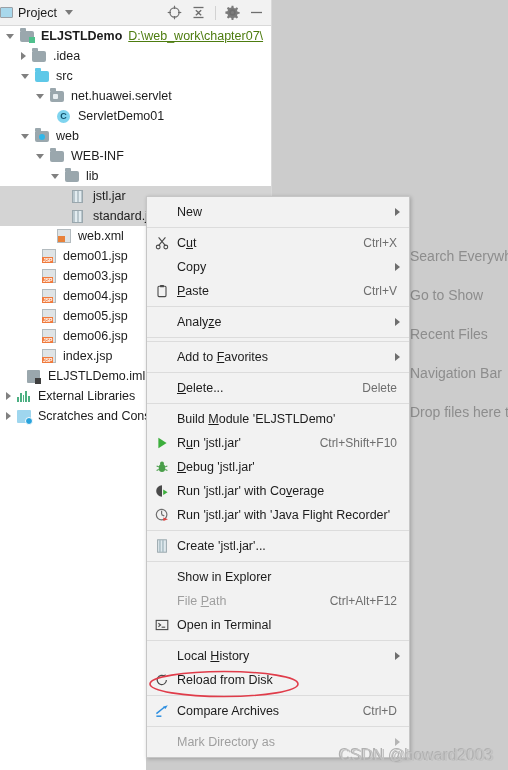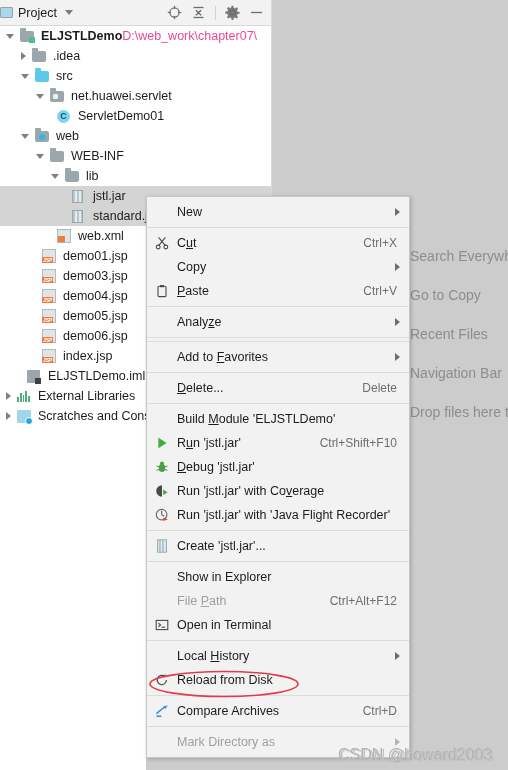--- a/index.html
+++ b/index.html
@@ -45,21 +45,21 @@
     border-left:5.5px solid #808080;
   }
   .arrow.open{
     border-left:4.5px solid transparent;border-right:4.5px solid transparent;
     border-top:5.5px solid #808080;border-bottom:0;
   }
   .arrow.none{border:0;width:0;}
   .ico{flex:0 0 auto;width:16px;height:15px;margin-right:5px;position:relative;}
   .lbl{color:#1c1c1c;}
   .lbl.bold{font-weight:bold;}
-  .path{color:#ec4899;}
+  .path{color:#4d7c0f;margin-left:6px;text-decoration:underline;}
 
   
   .folder{width:14px;height:11px;background:#9aa7ad;border-radius:1px 2px 2px 2px;position:relative;}
   .folder:before{content:"";position:absolute;left:0;top:-3px;width:6px;height:3px;background:#9aa7ad;border-radius:1px 1px 0 0;}
   .folder.blue{background:#5ec8e8;}
   .folder.blue:before{background:#5ec8e8;}
   .folder.mod{background:#9aa7ad;}
   .folder.mod:after{content:"";position:absolute;right:-1px;bottom:-1px;width:6px;height:6px;background:#4fc08d;}
   .folder.pkg:after{content:"";position:absolute;left:3px;top:3px;width:5px;height:5px;background:#e8eef1;border-radius:1px;}
   .folder.webf{background:#9aa7ad;}
@@ -354,21 +354,21 @@
           <span class="scr"></span>
         </span>
         <span class="lbl">Scratches and Consoles</span>
       </div>
     </div>
 </div>
 <div id="panel-divider"></div>
 
 <div id="editor-hints">
     <div>Search Everywhere</div>
-    <div>Go to Copy</div>
+    <div>Go to Show</div>
     <div>Recent Files</div>
     <div>Navigation Bar</div>
     <div>Drop files here to open</div>
   </div>
 
 <div id="ctx-menu">
     <div class="mi">
       <span class="mi-ico"></span>
       <span class="mi-lbl">New</span>
       <span class="sub-arrow"></span>

